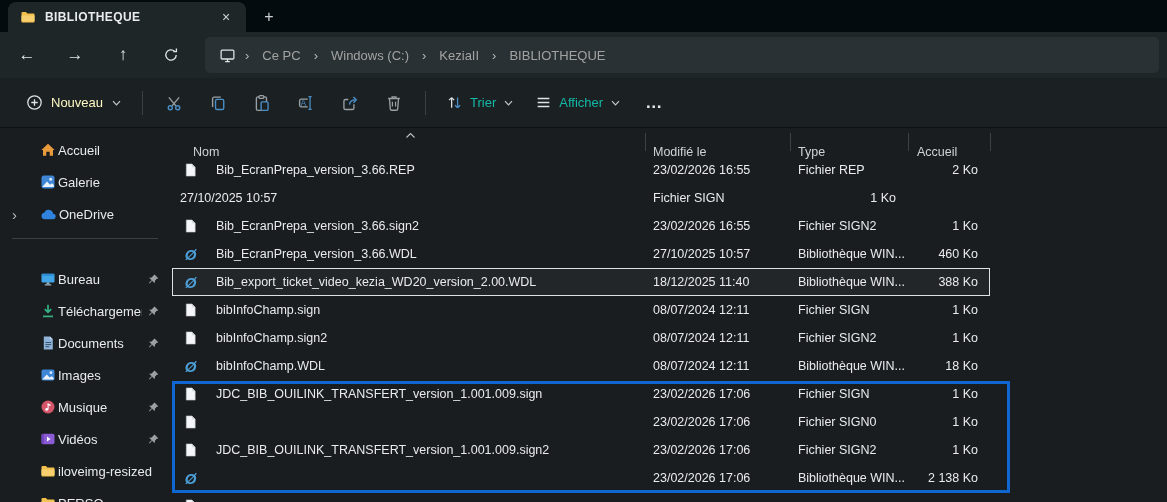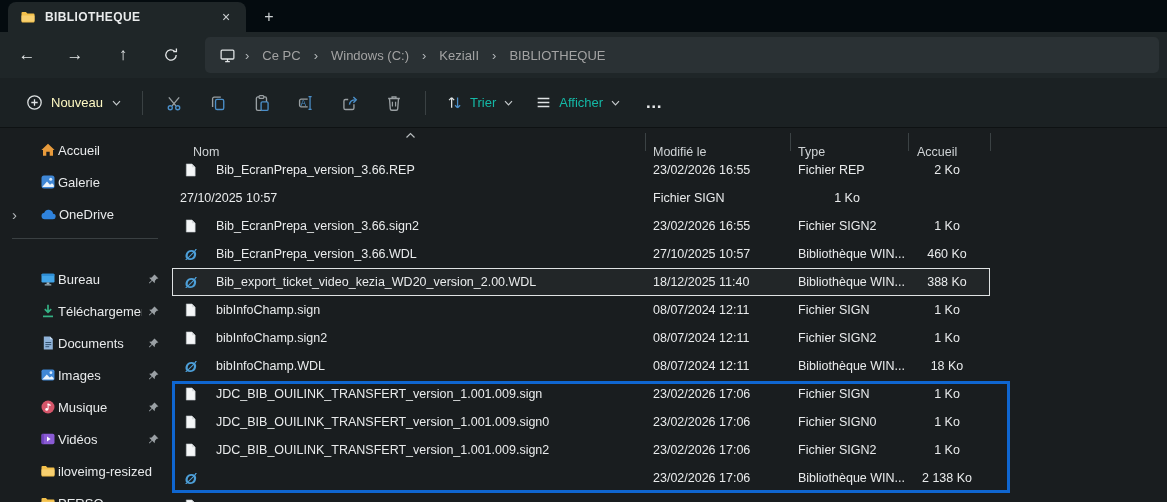--- a/index.html
+++ b/index.html
@@ -62,21 +62,21 @@
   .list-header .hc.name { padding-left:21px; }
   .list-header .hc.size { padding-left:9px; }
   .hsep { position:absolute; top:5px; width:1px; height:18px; background:#3b4244; }
   .sort-caret { position:absolute; left:233px; top:0px; }
   .rows { position:absolute; top:28px; left:0; width:995px; }
   .frow { position:relative; height:28px; display:grid;
           grid-template-columns:473px 145px 118px 82px; align-items:center;
           font-size:12.5px; color:#e9ebec; width:818px; }
   .frow .cell { padding-left:8px; white-space:nowrap; overflow:hidden; }
   .frow .cell.name { padding-left:11px; display:flex; align-items:center; gap:18px; }
-  .frow .cell.size { text-align:center; padding-right:12px; }
+  .frow .cell.size { text-align:right; padding-right:12px; }
   .frow.focused { outline:1px solid #dfe2e3; outline-offset:-1px; background:rgba(255,255,255,.045); }
   .icon-wdl { font-style:italic; font-weight:bold; font-size:15px; color:#4d9fd8; width:15px;
               display:inline-block; text-align:center; line-height:1; }
   .selection-rect { position:absolute; left:0px; top:253px; width:838px; height:112px;
                     border:3px solid #0f66d0; pointer-events:none; }
 </style>
 </head>
 <body>
 
 <div class="tabbar">
@@ -433,21 +433,20 @@
         <div class="cell">23/02/2026 17:06</div>
         <div class="cell">Fichier SIGN</div>
         <div class="cell size">1 Ko</div>
       </div>
       <div class="frow">
         <div class="cell name">
             <svg width="15" height="16" viewBox="0 0 16 16">
               <path d="M3.5 1.5h6l3.5 3.5v9.5H3.5z" fill="#f4f6f7" stroke="#b9bfc2" stroke-width=".6"></path>
               <path d="M9.5 1.5 13 5H9.5z" fill="#d6dadc"></path>
             </svg>
-            <span>JDC_BIB_OUILINK_TRANSFERT_version_1.001.009.sign0</span>
           </div>
         <div class="cell">23/02/2026 17:06</div>
         <div class="cell">Fichier SIGN0</div>
         <div class="cell size">1 Ko</div>
       </div>
       <div class="frow">
         <div class="cell name">
             <svg width="15" height="16" viewBox="0 0 16 16">
               <path d="M3.5 1.5h6l3.5 3.5v9.5H3.5z" fill="#f4f6f7" stroke="#b9bfc2" stroke-width=".6"></path>
               <path d="M9.5 1.5 13 5H9.5z" fill="#d6dadc"></path>

